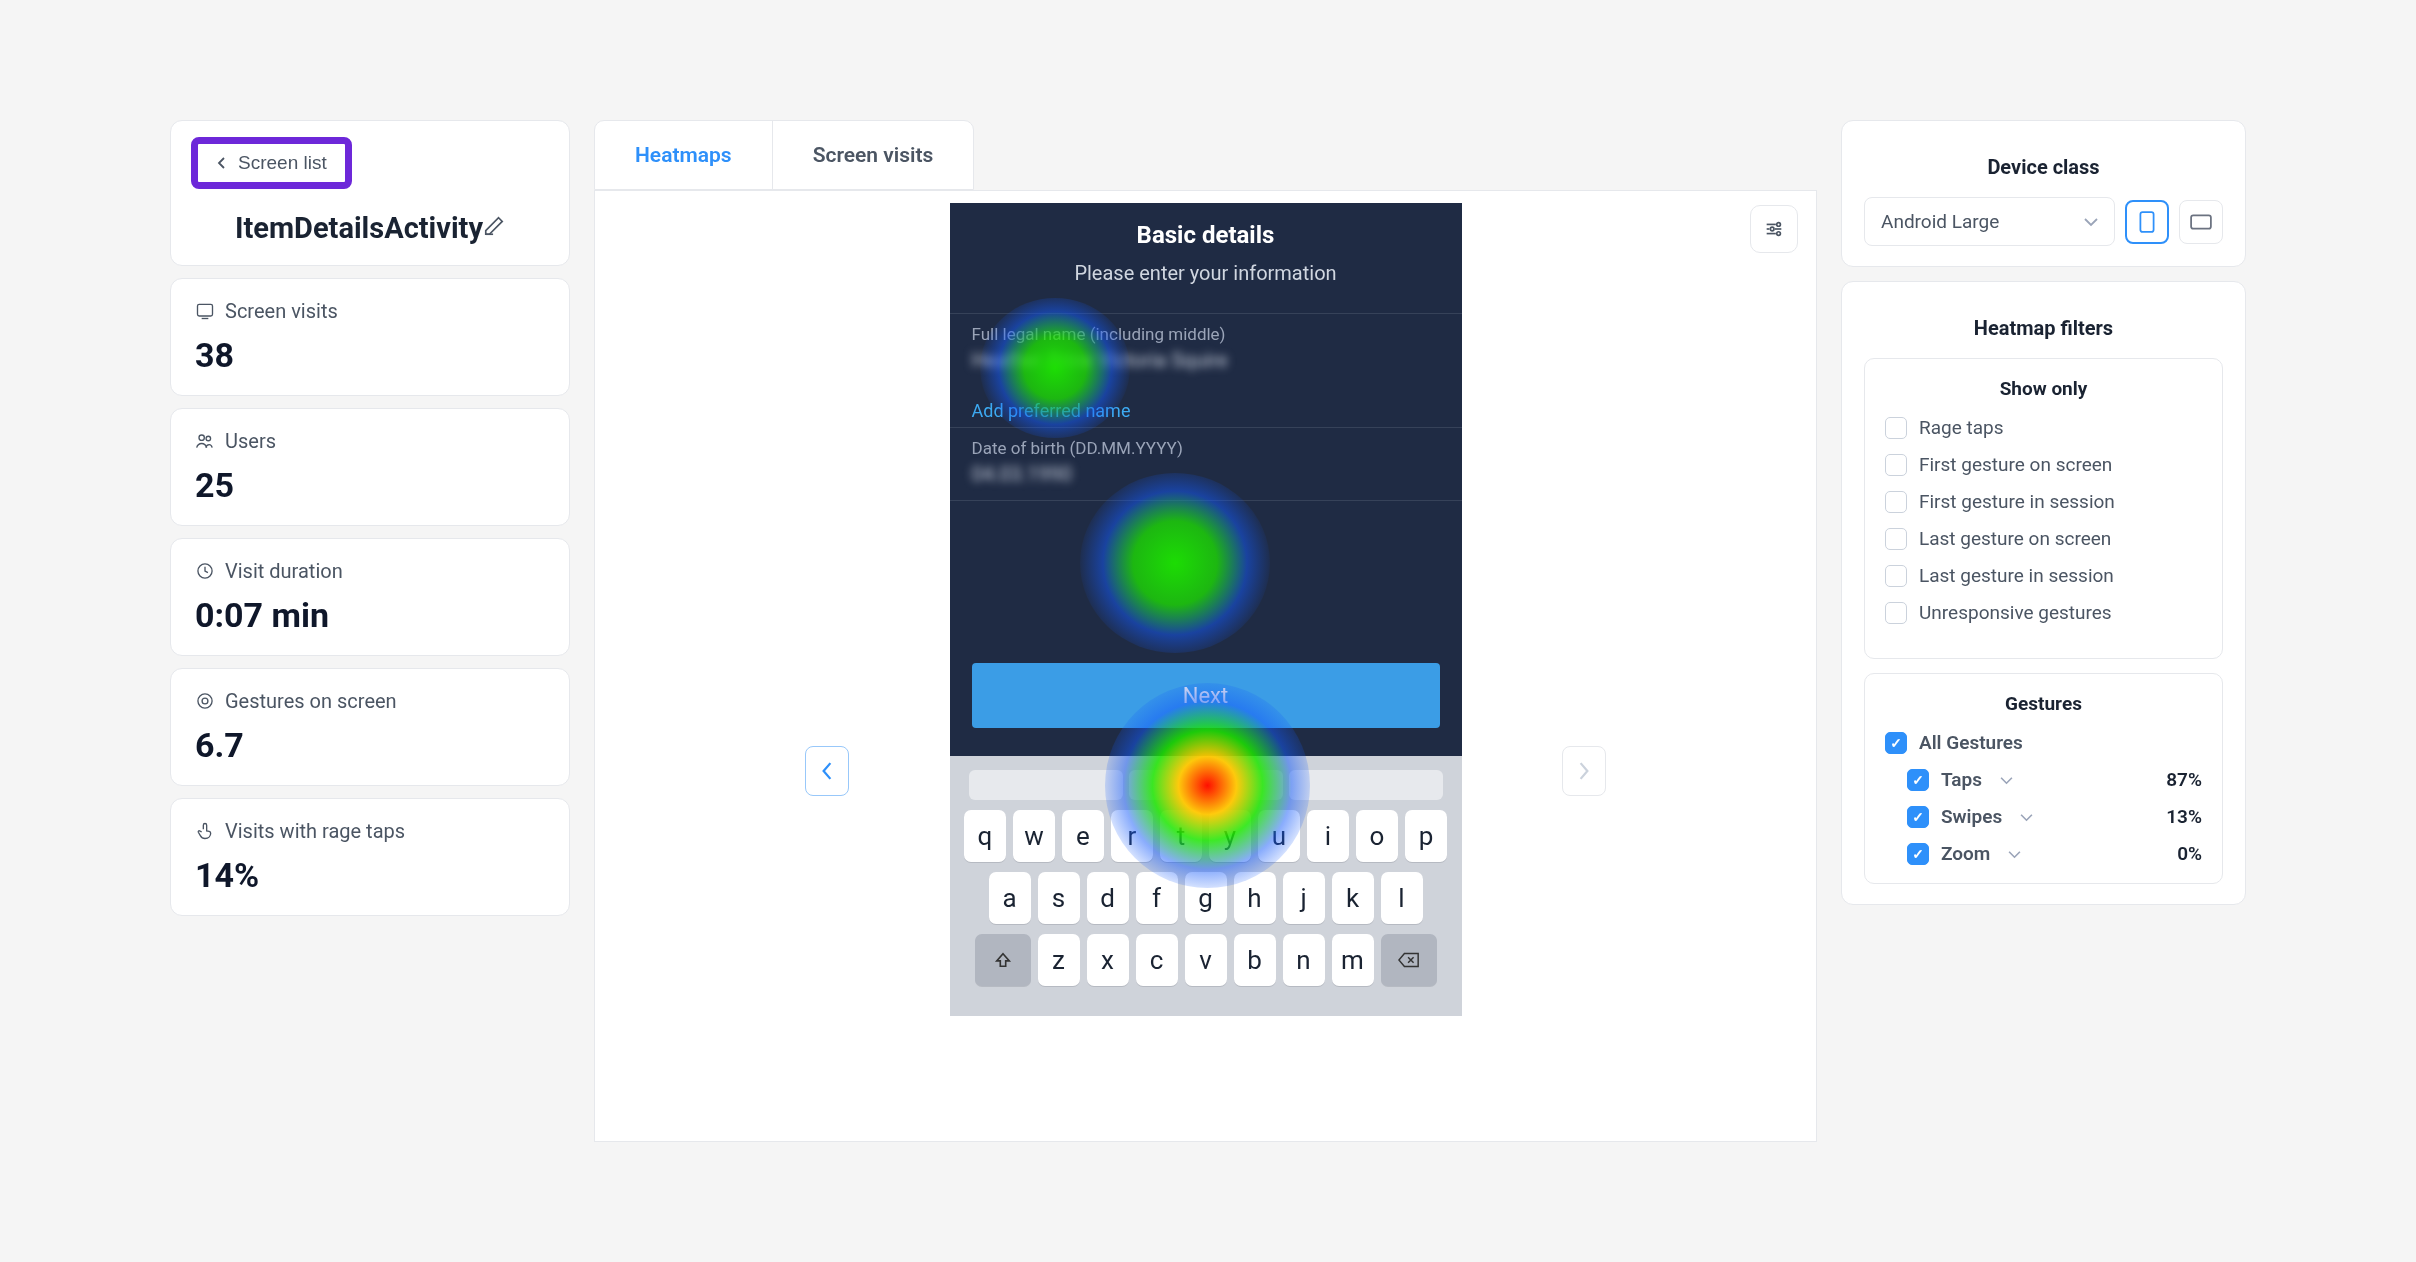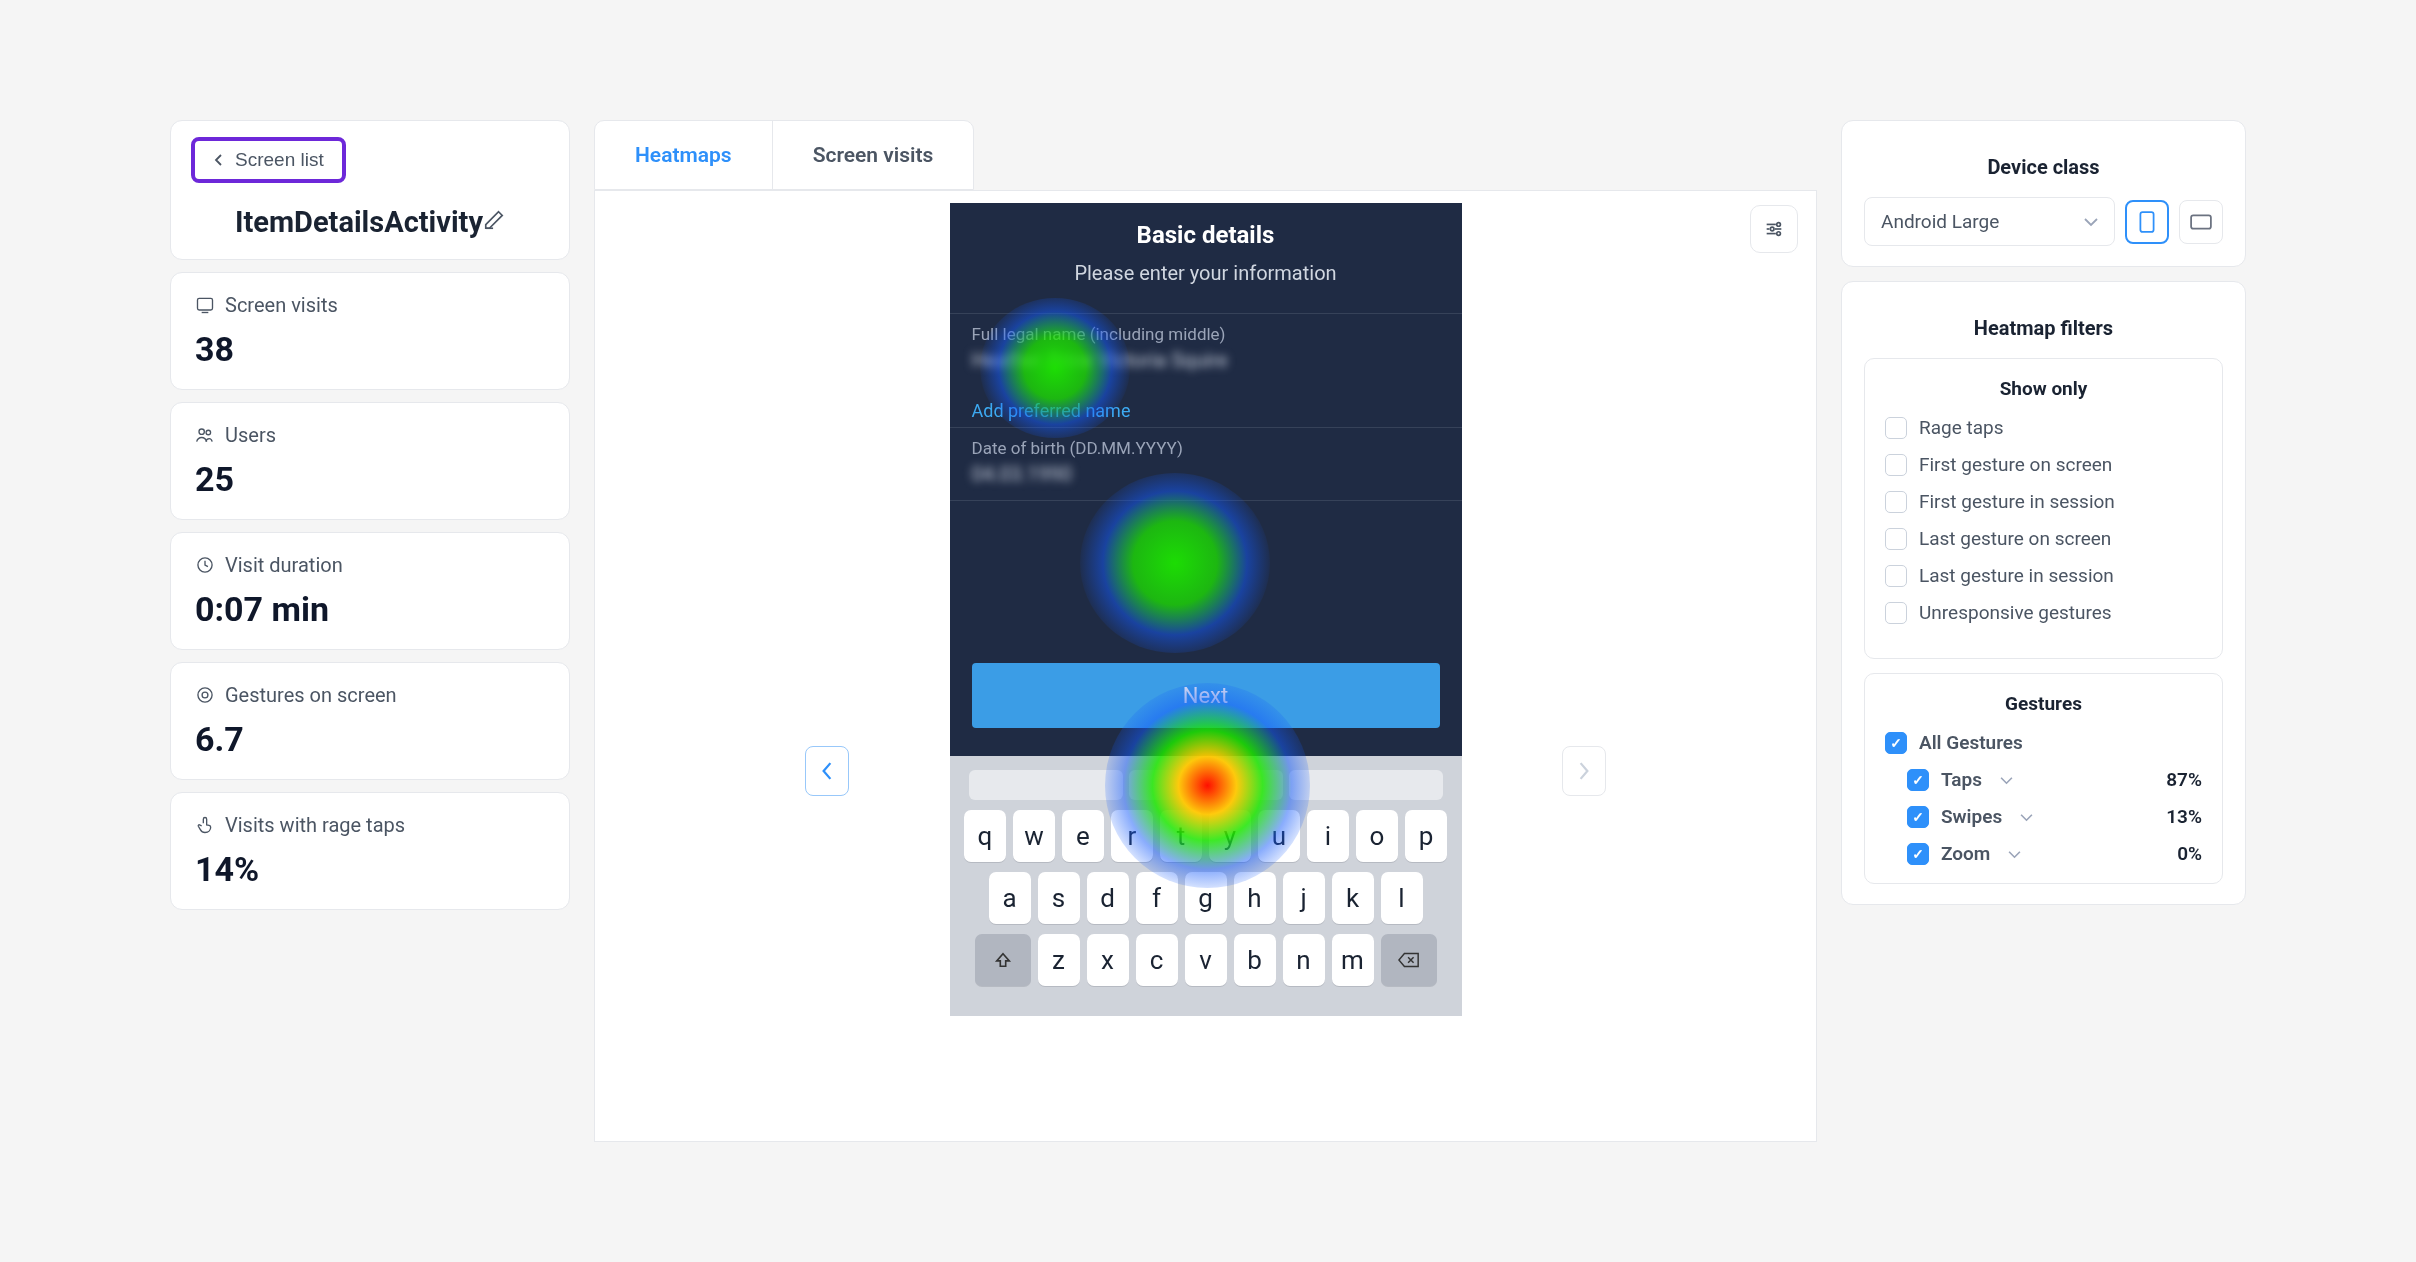--- a/index.html
+++ b/index.html
@@ -2,21 +2,21 @@
 <html><head>
   <meta charset="utf-8">
   <style>
     * { box-sizing: border-box; margin: 0; padding: 0; }
     body { font-family: -apple-system, BlinkMacSystemFont, "Segoe UI", Roboto, sans-serif; background: #f5f5f5; color: #1a2332; overflow: hidden; }
     .app { display: flex; width: 2416px; height: 1262px; padding: 120px 170px; gap: 24px; }
     
     
     .sidebar { width: 400px; display: flex; flex-direction: column; gap: 12px; }
     .sidebar-header { background: #fff; border: 1px solid #e6e8ec; border-radius: 12px; padding: 16px 20px 20px; }
-    .back-btn { display: inline-flex; align-items: center; gap: 10px; border: 4px solid #6d28d9; border-radius: 8px; padding: 8px 18px; font-size: 19px; color: #4b5563; background: #fff; cursor: pointer; margin-bottom: 22px; }
+    .back-btn { display: inline-flex; align-items: center; gap: 10px; border: 7px solid #6d28d9; border-radius: 8px; padding: 8px 18px; font-size: 19px; color: #4b5563; background: #fff; cursor: pointer; margin-bottom: 22px; }
     .back-btn svg { width: 12px; height: 12px; }
     .title-row { display: flex; align-items: center; justify-content: center; }
     .screen-title { font-size: 29px; font-weight: 700; color: #1a2332; }
     .edit-icon { color: #4b5563; cursor: pointer; }
     .stat-card { background: #fff; border: 1px solid #e6e8ec; border-radius: 12px; padding: 20px 24px; }
     .stat-label { display: flex; align-items: center; gap: 10px; font-size: 20px; color: #4b5563; margin-bottom: 12px; }
     .stat-label svg { width: 20px; height: 20px; flex-shrink: 0; }
     .stat-value { font-size: 34px; font-weight: 700; color: #0f172a; }
     
     

